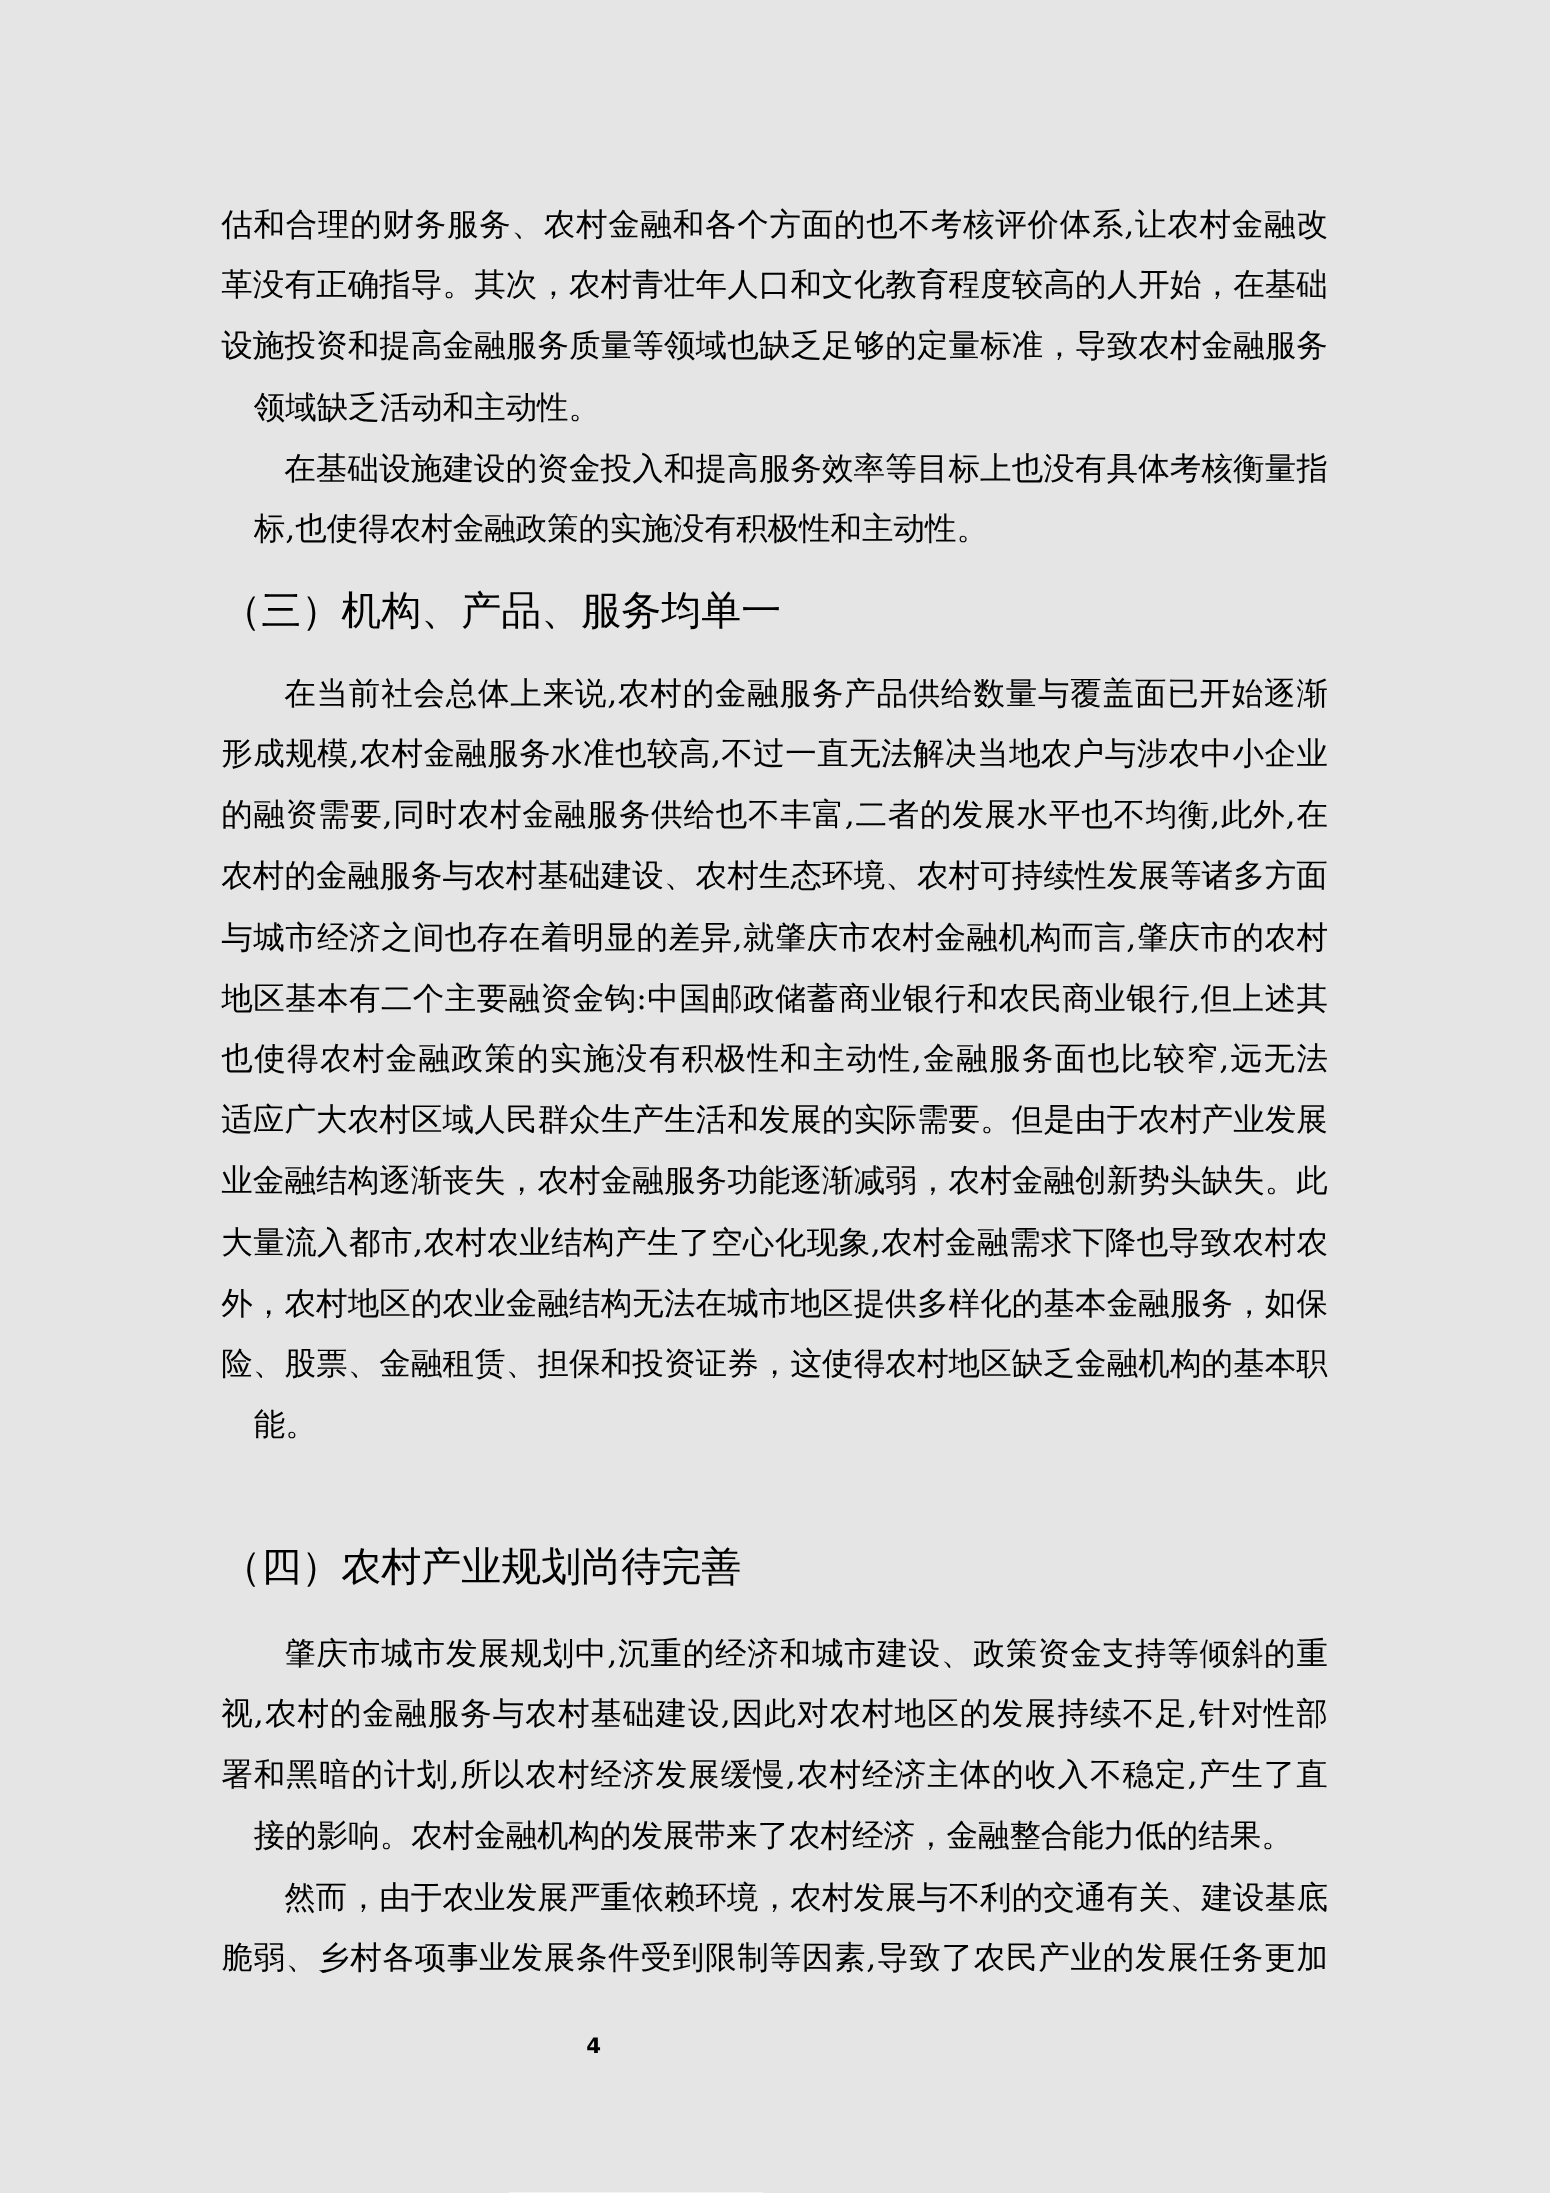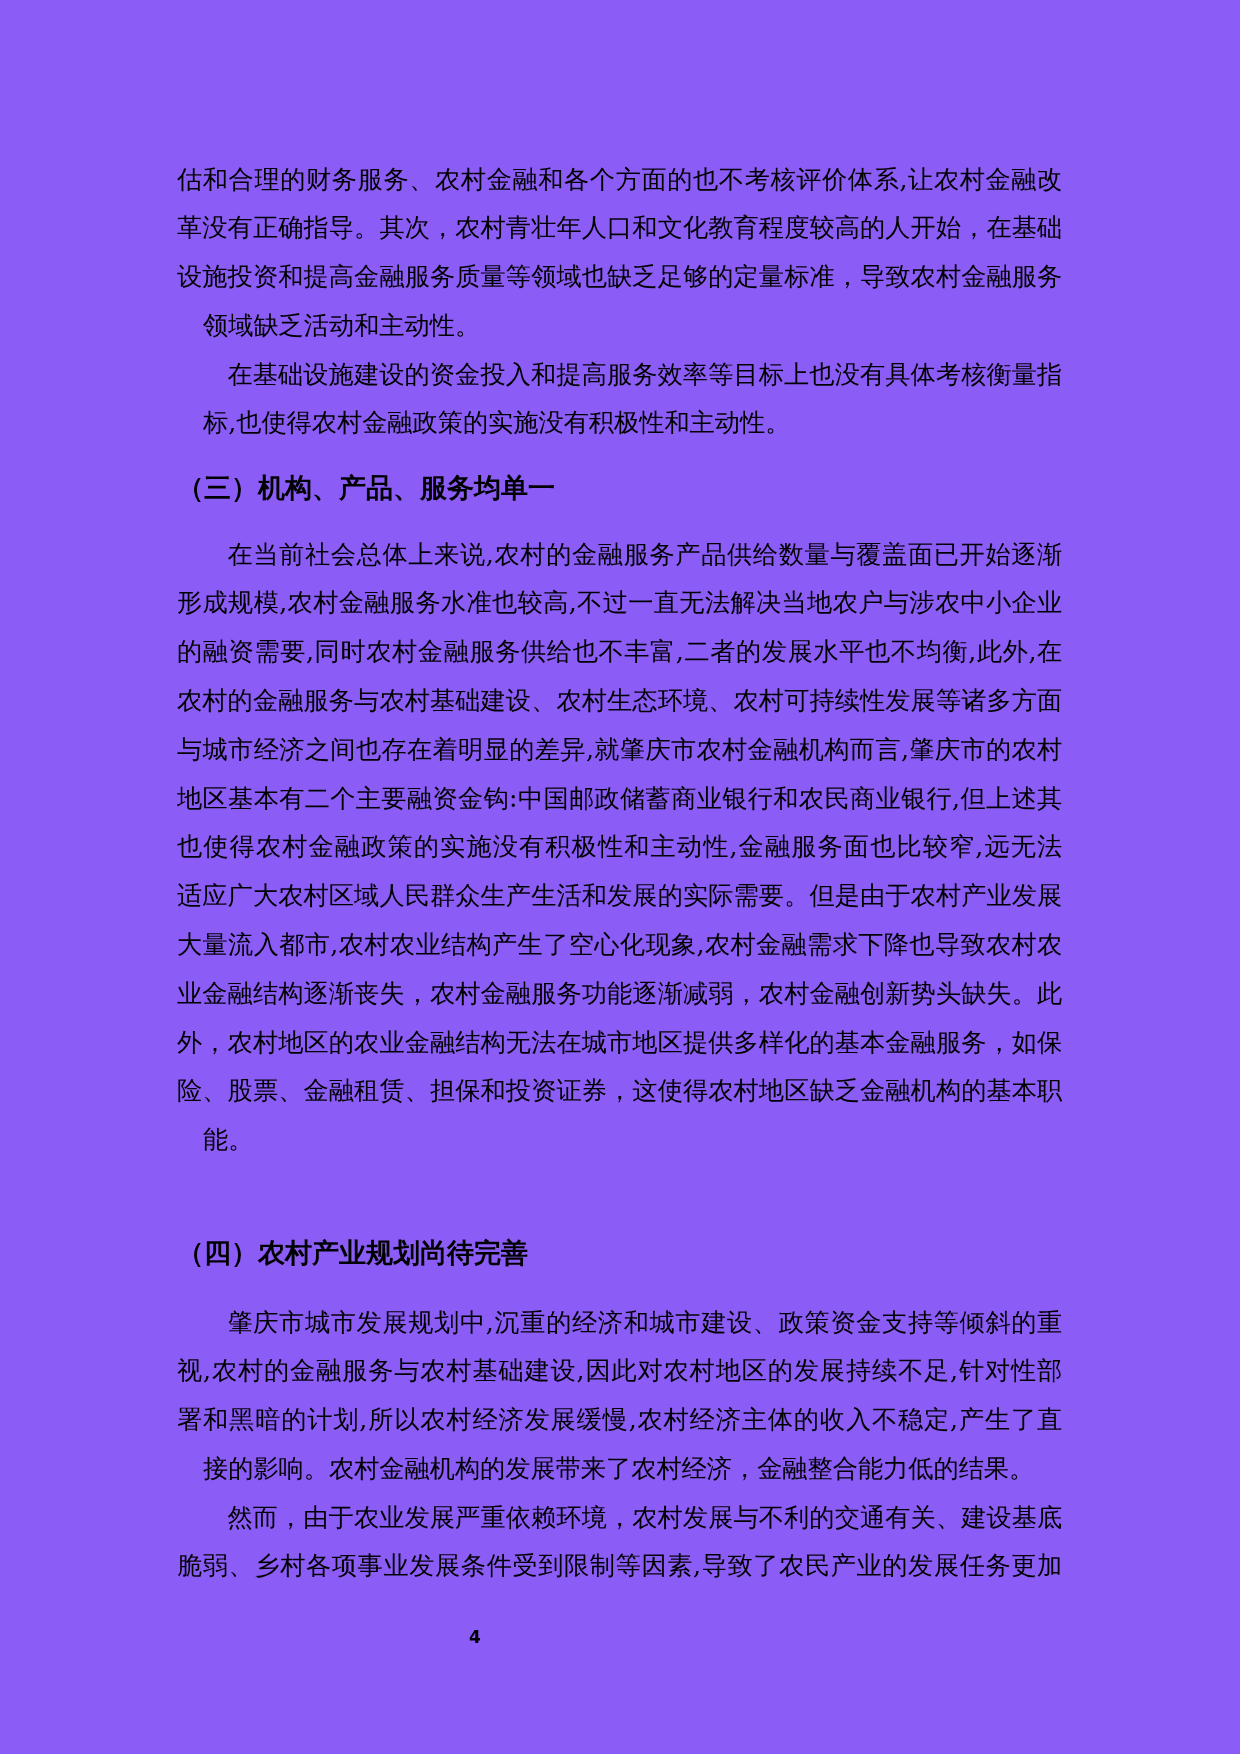--- a/index.html
+++ b/index.html
@@ -1,20 +1,20 @@
 <!DOCTYPE html>
 <html><head>
 <meta charset="utf-8">
 <style>
   html, body { margin: 0; padding: 0; background: #ffffff; }
   .page {
     position: relative;
     width: 1240px;
     height: 1754px;
-    background: #8b5cf6;
+    background: #e5e5e5;
     overflow: hidden;
     color: #000000;
   }
   .block {
     position: absolute;
     left: 177px;
     width: 885px;
   }
   .para {
     font-family: "DejaVu Serif", "Liberation Serif", serif;
@@ -33,22 +33,22 @@
   }
   .line.first { text-indent: 2em; }
   .line.last {
     text-align: left;
     text-align-last: left;
     letter-spacing: 0;
     margin-left: 26px;
   }
   .heading {
     font-family: "DejaVu Sans", "Liberation Sans", sans-serif;
-    font-weight: bold;
-    font-size: 27px;
+    font-weight: normal;
+    font-size: 32px;
     line-height: 60px;
     height: 60px;
     white-space: nowrap;
     letter-spacing: 0;
   }
   .page-number {
     position: absolute;
     left: 455px;
     top: 1625px;
     width: 40px;
@@ -89,22 +89,22 @@
 
   <div id="p3" class="block para">
     <span class="line first">在当前社会总体上来说,农村的金融服务产品供给数量与覆盖面已开始逐渐</span>
     <span class="line">形成规模,农村金融服务水准也较高,不过一直无法解决当地农户与涉农中小企业</span>
     <span class="line">的融资需要,同时农村金融服务供给也不丰富,二者的发展水平也不均衡,此外,在</span>
     <span class="line">农村的金融服务与农村基础建设、农村生态环境、农村可持续性发展等诸多方面</span>
     <span class="line">与城市经济之间也存在着明显的差异,就肇庆市农村金融机构而言,肇庆市的农村</span>
     <span class="line">地区基本有二个主要融资金钩:中国邮政储蓄商业银行和农民商业银行,但上述其</span>
     <span class="line">也使得农村金融政策的实施没有积极性和主动性,金融服务面也比较窄,远无法</span>
     <span class="line">适应广大农村区域人民群众生产生活和发展的实际需要。但是由于农村产业发展</span>
+    <span class="line">业金融结构逐渐丧失，农村金融服务功能逐渐减弱，农村金融创新势头缺失。此</span>
     <span class="line">大量流入都市,农村农业结构产生了空心化现象,农村金融需求下降也导致农村农</span>
-    <span class="line">业金融结构逐渐丧失，农村金融服务功能逐渐减弱，农村金融创新势头缺失。此</span>
     <span class="line">外，农村地区的农业金融结构无法在城市地区提供多样化的基本金融服务，如保</span>
     <span class="line">险、股票、金融租赁、担保和投资证券，这使得农村地区缺乏金融机构的基本职</span>
     <span class="line last">能。</span>
   </div>
 
   <div id="h4" class="block heading">（四）农村产业规划尚待完善</div>
 
   <div id="p4" class="block para">
     <span class="line first">肇庆市城市发展规划中,沉重的经济和城市建设、政策资金支持等倾斜的重</span>
     <span class="line">视,农村的金融服务与农村基础建设,因此对农村地区的发展持续不足,针对性部</span>

